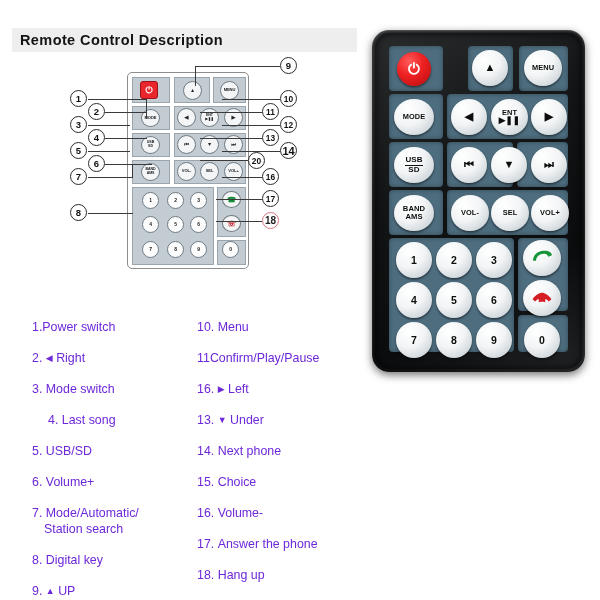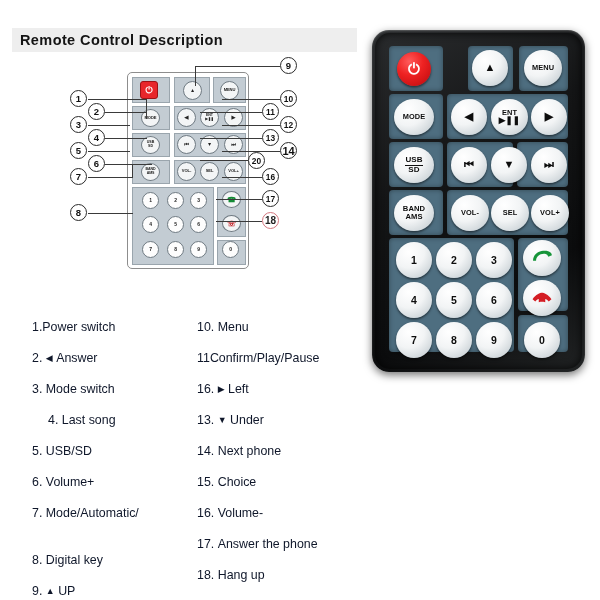--- a/index.html
+++ b/index.html
@@ -48,21 +48,21 @@
     font-size:9.5px; font-weight:bold; color:#111; z-index:6;
   }
   .callout.red{ border-color:#d4767e; color:#222; }
   .lead{ position:absolute; background:#3a3a3a; z-index:3; }
   .lead.h{ height:1.15px; }
   .lead.v{ width:1.15px; }
 
   
   #captions{ position:absolute; left:32px; top:320px; width:340px; }
   .cap{
-    position:absolute; font-size:12.4px; color:#0f172a;
+    position:absolute; font-size:12.4px; color:#6d28d9;
     white-space:nowrap; line-height:1.25;
   }
   .cap .sub{ display:block; padding-left:12px; }
   .cap .ar{ font-size:9px; vertical-align:1px; }
 
   
   #remote{
     position:absolute; left:372px; top:30px; width:213px; height:342px;
     background:linear-gradient(150deg,#2a2c2e 0%,#141516 38%,#0b0c0d 72%,#212324 100%);
     border-radius:17px;
@@ -253,26 +253,26 @@
 <div class="callout" style="left:262px; top:190px;">
     <span style="font-size:8.4px">17</span>
   </div>
 <div class="callout red" style="left:262px; top:212px;">
     <span style="font-size:10px">18</span>
   </div>
 
 <div id="captions">
 
   <div class="cap" style="left:0px; top:0px;"><span>1.</span><span>Power switch</span></div>
-  <div class="cap" style="left:0px; top:31px;"><span>2.</span>&nbsp;<span class="ar">◀</span>&nbsp;<span>Answer</span></div>
+  <div class="cap" style="left:0px; top:31px;"><span>2.</span>&nbsp;<span class="ar">◀</span>&nbsp;<span>Right</span></div>
   <div class="cap" style="left:0px; top:62px;"><span>3.</span>&nbsp;<span>Mode switch</span></div>
   <div class="cap" style="left:16px; top:93px;"><span>4.</span>&nbsp;<span>Last song</span></div>
   <div class="cap" style="left:0px; top:124px;"><span>5.</span>&nbsp;<span>USB/SD</span></div>
   <div class="cap" style="left:0px; top:155px;"><span>6.</span>&nbsp;<span>Volume+</span></div>
-  <div class="cap" style="left:0px; top:186px;"><span>7.</span>&nbsp;<span>Mode/Automatic/</span></div>
+  <div class="cap" style="left:0px; top:186px;"><span>7.</span>&nbsp;<span>Mode/Automatic/</span><span class="sub">Station search</span></div>
   <div class="cap" style="left:0px; top:233px;"><span>8.</span>&nbsp;<span>Digital key</span></div>
   <div class="cap" style="left:0px; top:264px;"><span>9.</span>&nbsp;<span class="ar">▲</span>&nbsp;<span>UP</span></div>
 
   <div class="cap" style="left:165px; top:0px;"><span>10.</span>&nbsp;<span>Menu</span></div>
   <div class="cap" style="left:165px; top:31px;"><span>11</span><span>Confirm/Play/Pause</span></div>
   <div class="cap" style="left:165px; top:62px;"><span>16.</span>&nbsp;<span class="ar">▶</span>&nbsp;<span>Left</span></div>
   <div class="cap" style="left:165px; top:93px;text-align:right;"><span>13.</span>&nbsp;<span class="ar">▼</span>&nbsp;<span>Under</span></div>
   <div class="cap" style="left:165px; top:124px;"><span>14.</span>&nbsp;<span>Next phone</span></div>
   <div class="cap" style="left:165px; top:155px;"><span>15.</span>&nbsp;<span>Choice</span></div>
   <div class="cap" style="left:165px; top:186px;"><span>16.</span>&nbsp;<span>Volume-</span></div>

